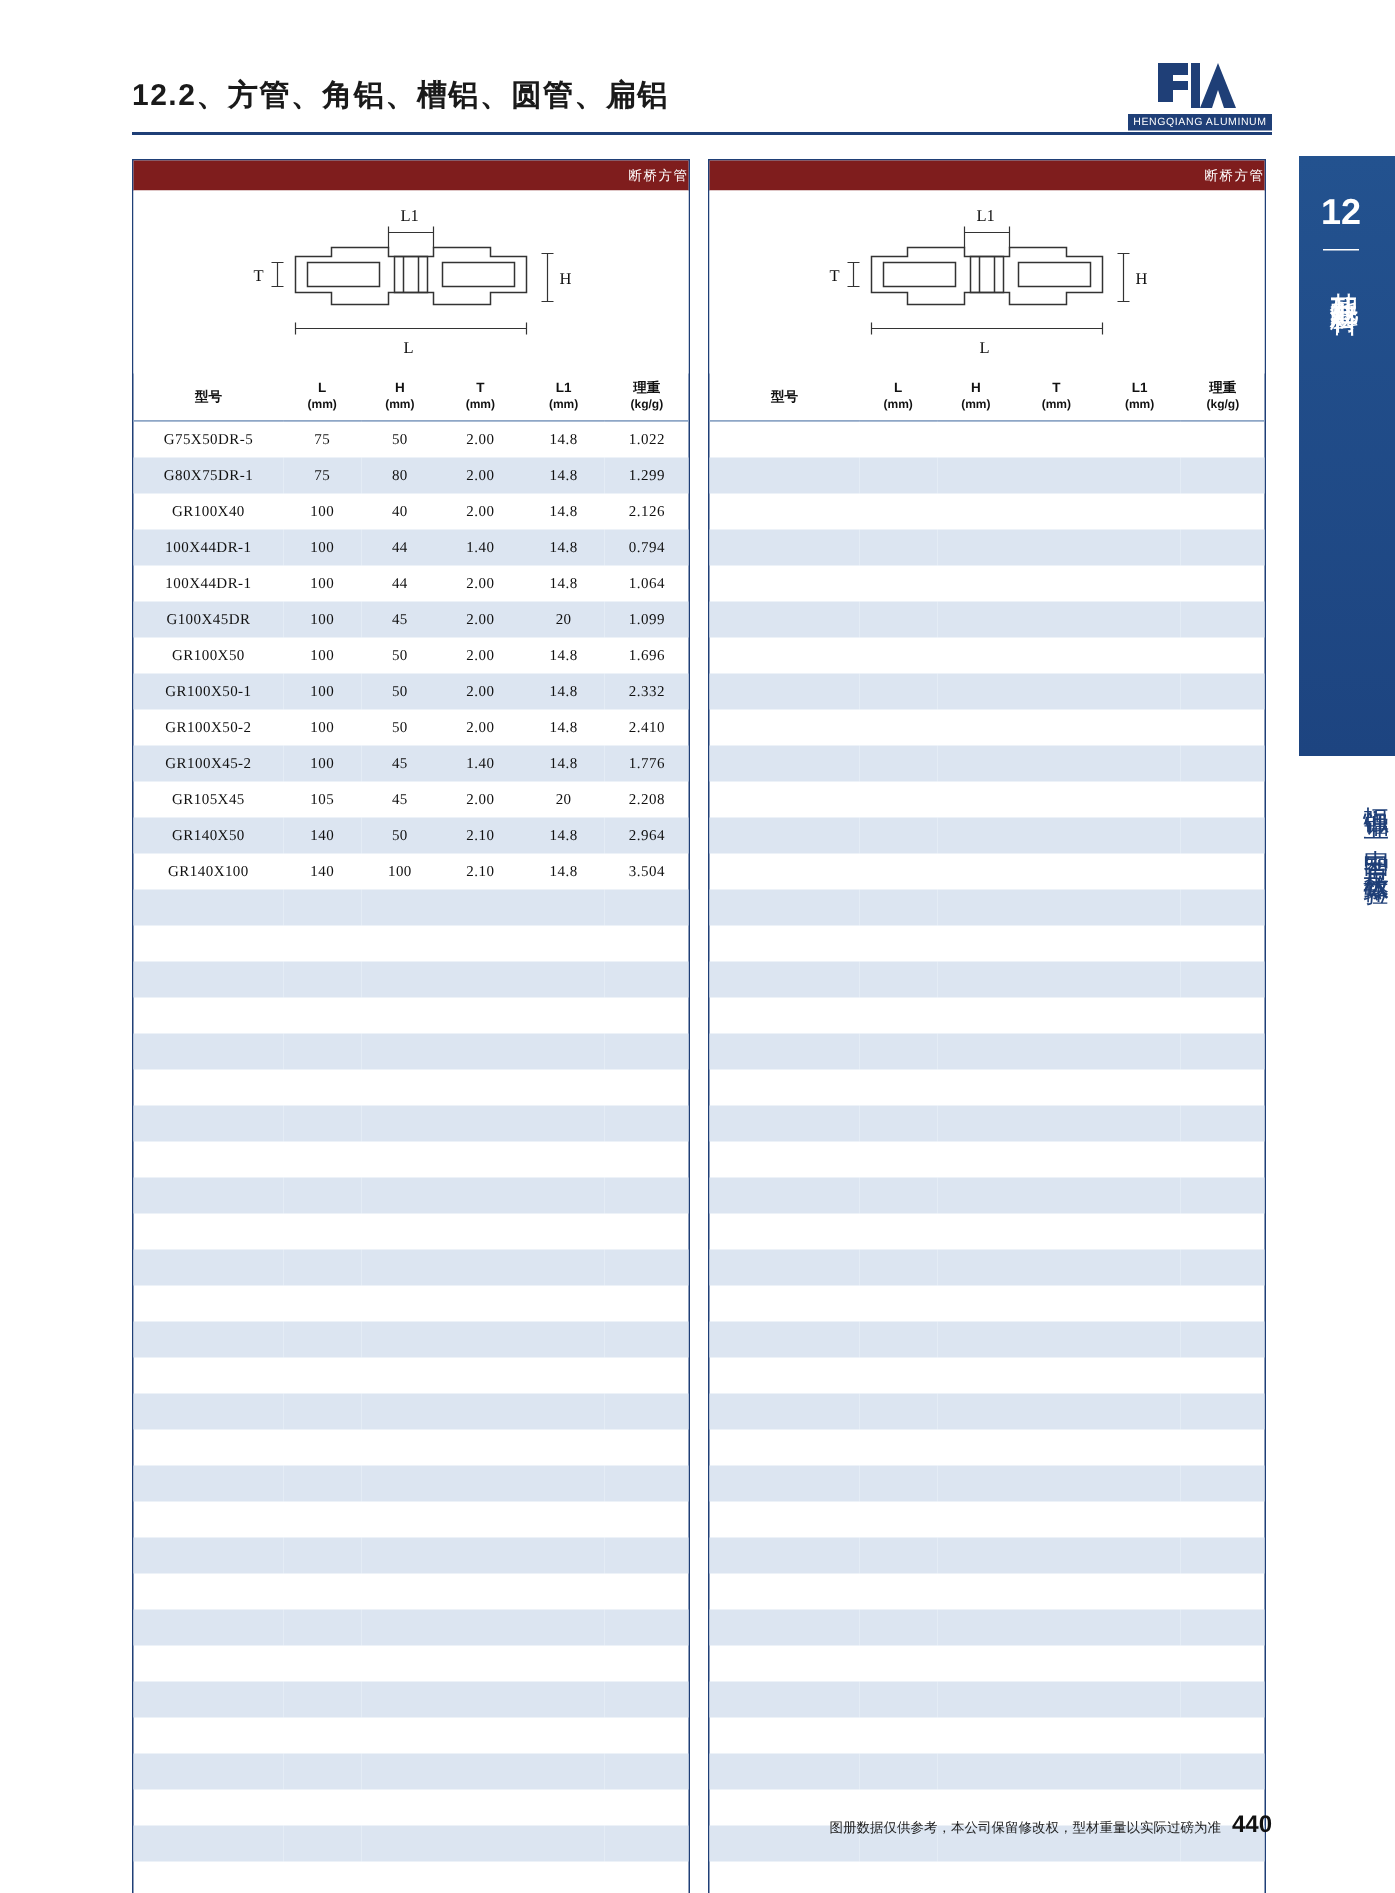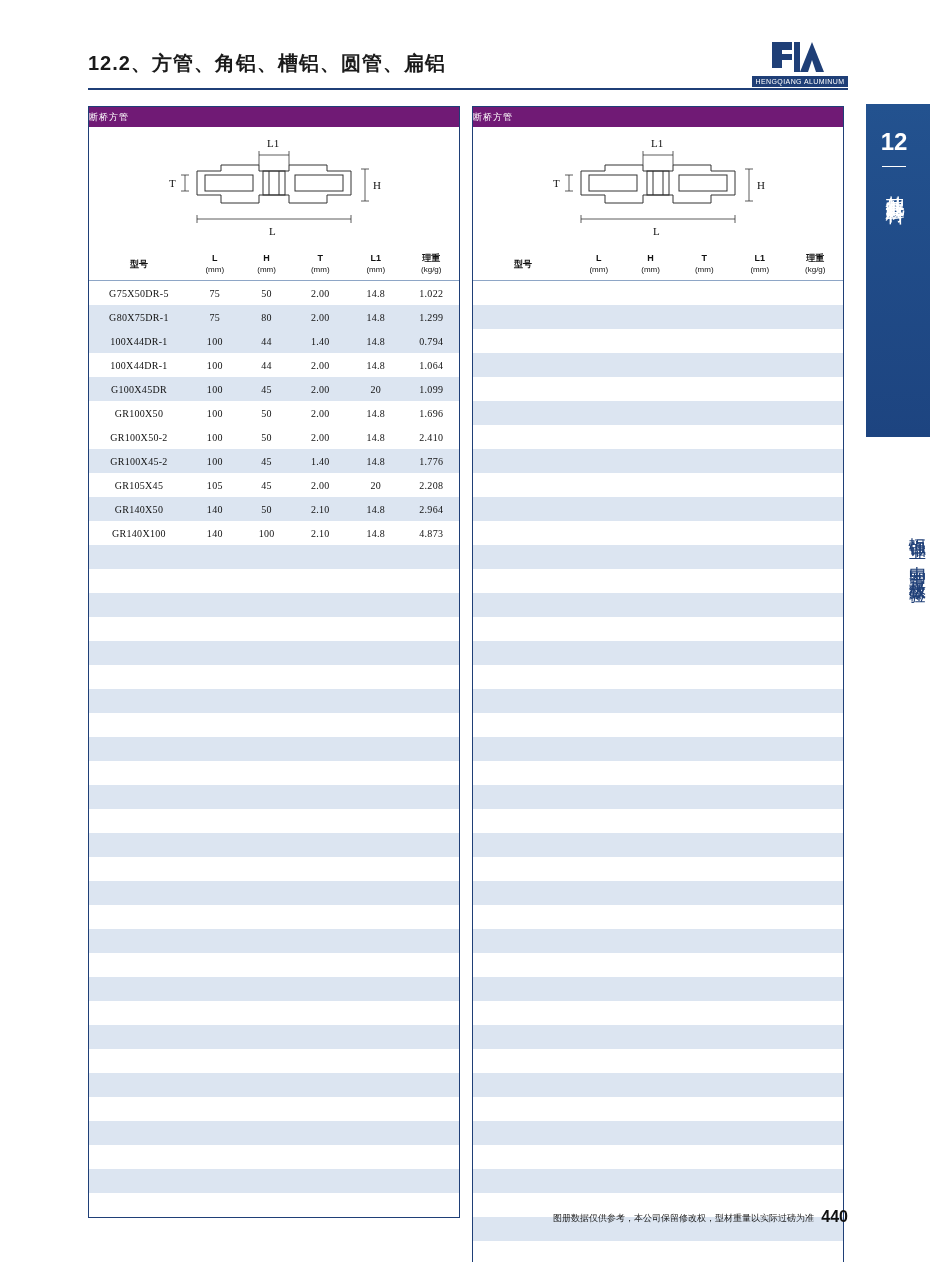--- a/index.html
+++ b/index.html
@@ -56,21 +56,21 @@
     color: #ffffff;
     background: #1f3f77;
     padding: 2px 0;
     box-sizing: border-box;
   }
 
   
   #side-tab {
     position: absolute;
     left: 866px; top: 104px;
-    width: 64px; height: 333px;
+    width: 64px; height: 400px;
     background: #1f4f8f;
     background: linear-gradient(180deg,#23528f 0%, #1d4480 100%);
     color: #ffffff;
   }
   #side-tab-number {
     position: absolute;
     left: 0; top: 24px;
     width: 56px;
     text-align: center;
     font-size: 24px;
@@ -110,25 +110,25 @@
     top: 106px;
     width: 372px;
     border: 1px solid #1f3f77;
     box-sizing: border-box;
   }
   #panel-left { left: 88px; }
   #panel-right { left: 472px; }
 
   .panel-title {
     height: 20px;
-    background: #701a75;
+    background: #7f1d1d;
     color: #ffffff;
     font-size: 9px;
     line-height: 20px;
-    text-align: left;
+    text-align: right;
     letter-spacing: 1px;
   }
 
   .diagram {
     height: 122px;
     position: relative;
     background: #ffffff;
   }
   .diagram svg { position: absolute; left: 50%; top: 4px; transform: translateX(-50%); }
 
@@ -140,21 +140,21 @@
   }
   table.spec th {
     font-family: "Liberation Sans", sans-serif;
     font-size: 9px;
     font-weight: bold;
     color: #111111;
     padding: 4px 0 5px;
     line-height: 11px;
     border-bottom: 1px solid #8ea6c6;
   }
-  table.spec th .unit { font-weight: normal; font-size: 8px; display: block; }
+  table.spec th .unit { font-weight: bold; font-size: 8px; display: block; }
   table.spec td {
     font-size: 10px;
     text-align: center;
     color: #111111;
     height: 22px;
     letter-spacing: .3px;
   }
   table.spec tr.alt td { background: #dce5f1; }
   table.spec tr.empty td { height: 22px; }
   col.c0 { width: 27%; }
@@ -289,20 +289,28 @@
           <td>1.022</td>
         </tr>
         <tr class="alt">
           <td>G80X75DR-1</td>
           <td>75</td>
           <td>80</td>
           <td>2.00</td>
           <td>14.8</td>
           <td>1.299</td>
         </tr>
+        <tr>
+          <td>GR100X40</td>
+          <td>100</td>
+          <td>40</td>
+          <td>2.00</td>
+          <td>14.8</td>
+          <td>2.126</td>
+        </tr>
         <tr class="alt">
           <td>100X44DR-1</td>
           <td>100</td>
           <td>44</td>
           <td>1.40</td>
           <td>14.8</td>
           <td>0.794</td>
         </tr>
         <tr>
           <td>100X44DR-1</td>
@@ -321,20 +329,28 @@
           <td>1.099</td>
         </tr>
         <tr>
           <td>GR100X50</td>
           <td>100</td>
           <td>50</td>
           <td>2.00</td>
           <td>14.8</td>
           <td>1.696</td>
         </tr>
+        <tr class="alt">
+          <td>GR100X50-1</td>
+          <td>100</td>
+          <td>50</td>
+          <td>2.00</td>
+          <td>14.8</td>
+          <td>2.332</td>
+        </tr>
         <tr>
           <td>GR100X50-2</td>
           <td>100</td>
           <td>50</td>
           <td>2.00</td>
           <td>14.8</td>
           <td>2.410</td>
         </tr>
         <tr class="alt">
           <td>GR100X45-2</td>
@@ -359,21 +375,21 @@
           <td>2.10</td>
           <td>14.8</td>
           <td>2.964</td>
         </tr>
         <tr>
           <td>GR140X100</td>
           <td>140</td>
           <td>100</td>
           <td>2.10</td>
           <td>14.8</td>
-          <td>4.873</td>
+          <td>3.504</td>
         </tr>
         <tr class="alt empty">
           <td>&nbsp;</td>
           <td>&nbsp;</td>
           <td>&nbsp;</td>
           <td>&nbsp;</td>
           <td>&nbsp;</td>
           <td>&nbsp;</td>
         </tr>
         <tr class="empty">

